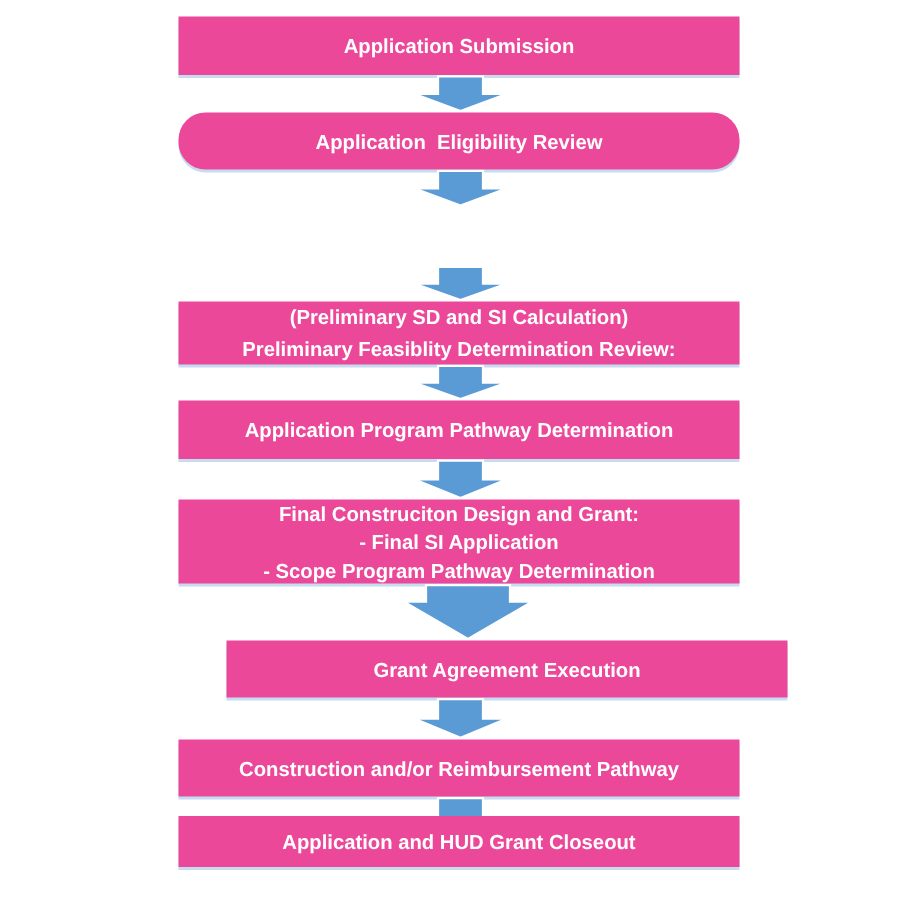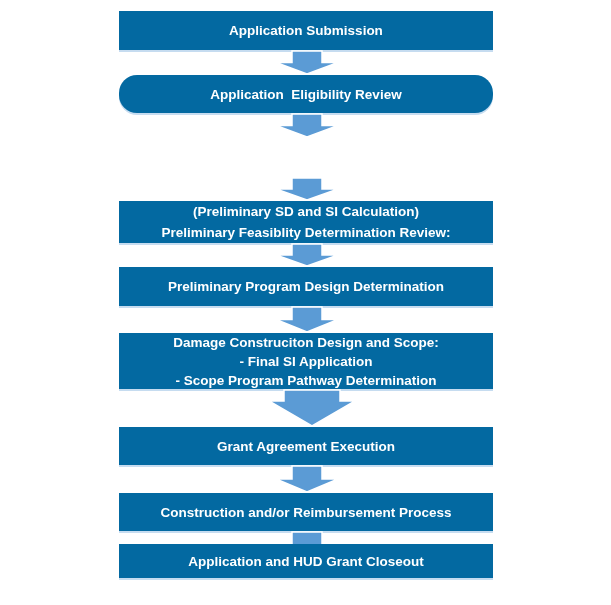--- a/index.html
+++ b/index.html
@@ -6,37 +6,37 @@
   .canvas{
     position:relative;
     width:611px;height:605px;
     background:#ffffff;
     font-family:"Liberation Sans", sans-serif;
     overflow:hidden;
   }
   .step{
     position:absolute;
     left:119px;width:374px;
-    background:#0369a1;
+    background:#ec4899;
     color:#ffffff;
     display:flex;flex-direction:column;
     justify-content:center;align-items:center;
     text-align:center;
     font-weight:bold;font-size:13.5px;
     box-shadow:0 2px 0 #c6dcf0;
     box-sizing:border-box;
   }
   .step .line{white-space:pre-wrap;}
   .s1{top:11px;height:39px;}
   .s2{top:75px;height:38px;border-radius:18px;}
   .s3{top:138px;height:39px;}
   .s4{top:201px;height:42px;line-height:21px;}
   .s5{top:267px;height:39px;}
   .s6{top:333px;height:56px;line-height:19px;}
-  .s7{top:427px;height:38px;}
+  .s7{top:427px;height:38px;margin-left:32px;}
   .s8{top:493px;height:38px;}
   .s9{top:544px;height:34px;align-items:center;}
   .arrow{position:absolute;left:275px;width:64px;display:block;}
   .arrow polygon{fill:#5b9bd5;stroke:#ffffff;stroke-width:1.5;}
   .a1{top:50px;height:25px;}
   .a2{top:113px;height:25px;}
   .a3{top:177px;height:24px;}
   .a4{top:243px;height:24px;}
   .a5{top:306px;height:27px;}
   .a6{left:268px;width:88px;top:389px;height:38px;}
@@ -72,47 +72,47 @@
   <div class="step s4">
     <div class="line">(Preliminary SD and SI Calculation)</div>
     <div class="line">Preliminary Feasiblity Determination Review:</div>
   </div>
 
   <svg class="arrow a4" viewBox="0 0 64 26" preserveAspectRatio="none" aria-hidden="true">
     <polygon vector-effect="non-scaling-stroke" points="17,1 47,1 47,13 63,13 32,25 1,13 17,13"></polygon>
   </svg>
 
   <div class="step s5">
-    <div class="line">Preliminary Program Design Determination</div>
+    <div class="line">Application Program Pathway Determination</div>
   </div>
 
   <svg class="arrow a5" viewBox="0 0 64 26" preserveAspectRatio="none" aria-hidden="true">
     <polygon vector-effect="non-scaling-stroke" points="17,1 47,1 47,13 63,13 32,25 1,13 17,13"></polygon>
   </svg>
 
   <div class="step s6">
-    <div class="line">Damage Construciton Design and Scope:</div>
+    <div class="line">Final Construciton Design and Grant:</div>
     <div class="line">- Final SI Application</div>
     <div class="line">- Scope Program Pathway Determination</div>
   </div>
 
   <svg class="arrow a6" viewBox="0 0 88 38" preserveAspectRatio="none" aria-hidden="true">
     <polygon vector-effect="non-scaling-stroke" points="16,1 72,1 72,12 87,12 44,37 1,12 16,12"></polygon>
   </svg>
 
   <div class="step s7">
     <div class="line">Grant Agreement Execution</div>
   </div>
 
   <svg class="arrow a7" viewBox="0 0 64 26" preserveAspectRatio="none" aria-hidden="true">
     <polygon vector-effect="non-scaling-stroke" points="17,1 47,1 47,13 63,13 32,25 1,13 17,13"></polygon>
   </svg>
 
   <div class="step s8">
-    <div class="line">Construction and/or Reimbursement Process</div>
+    <div class="line">Construction and/or Reimbursement Pathway</div>
   </div>
 
   <svg class="arrow a8" viewBox="0 0 64 26" preserveAspectRatio="none" aria-hidden="true">
     <polygon vector-effect="non-scaling-stroke" points="17,1 47,1 47,13 63,13 32,25 1,13 17,13"></polygon>
   </svg>
 
   <div class="step s9">
     <div class="line">Application and HUD Grant Closeout</div>
   </div>
 

